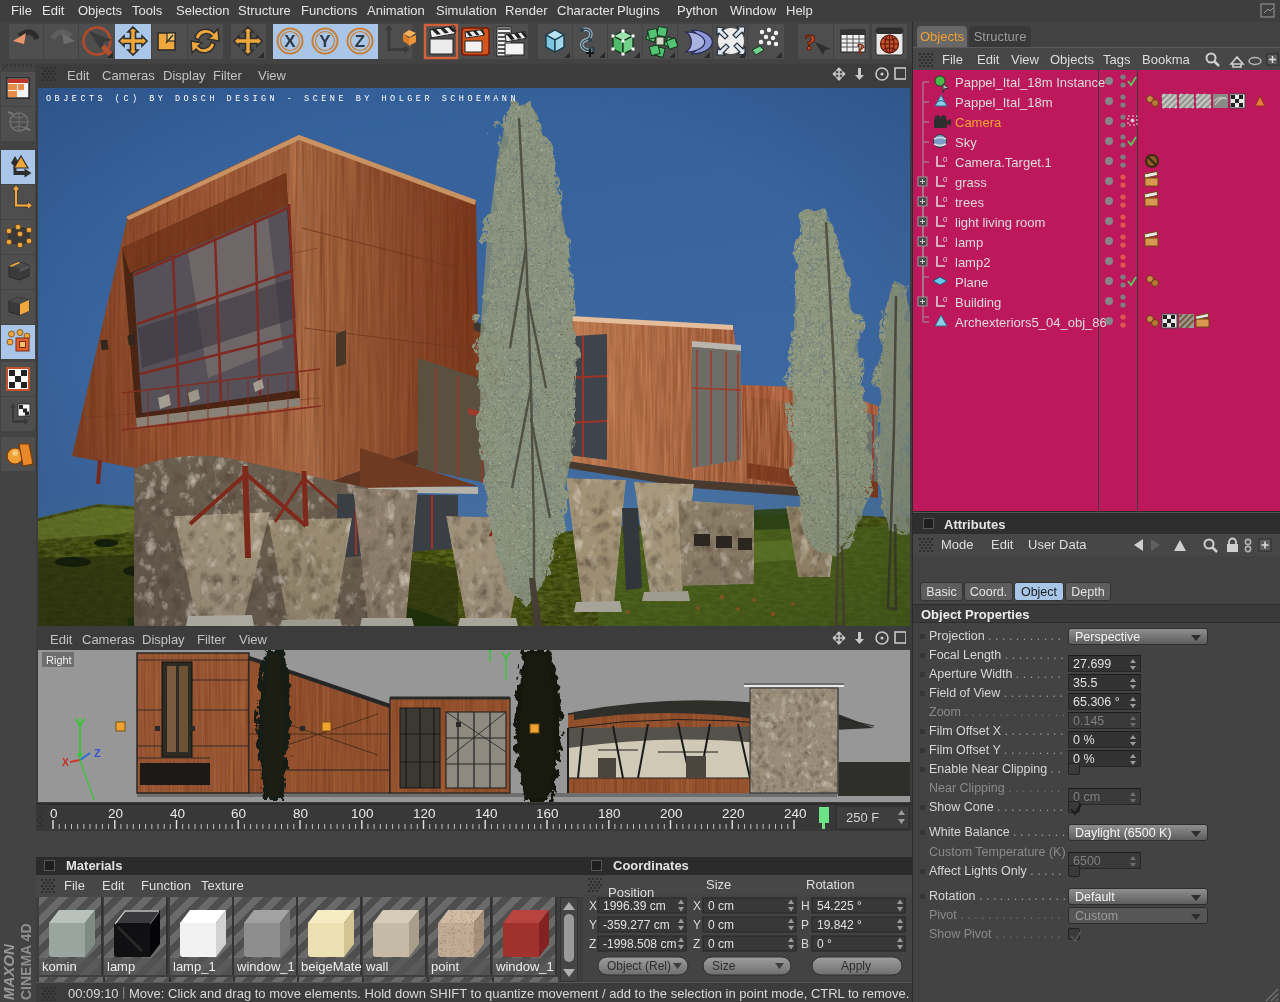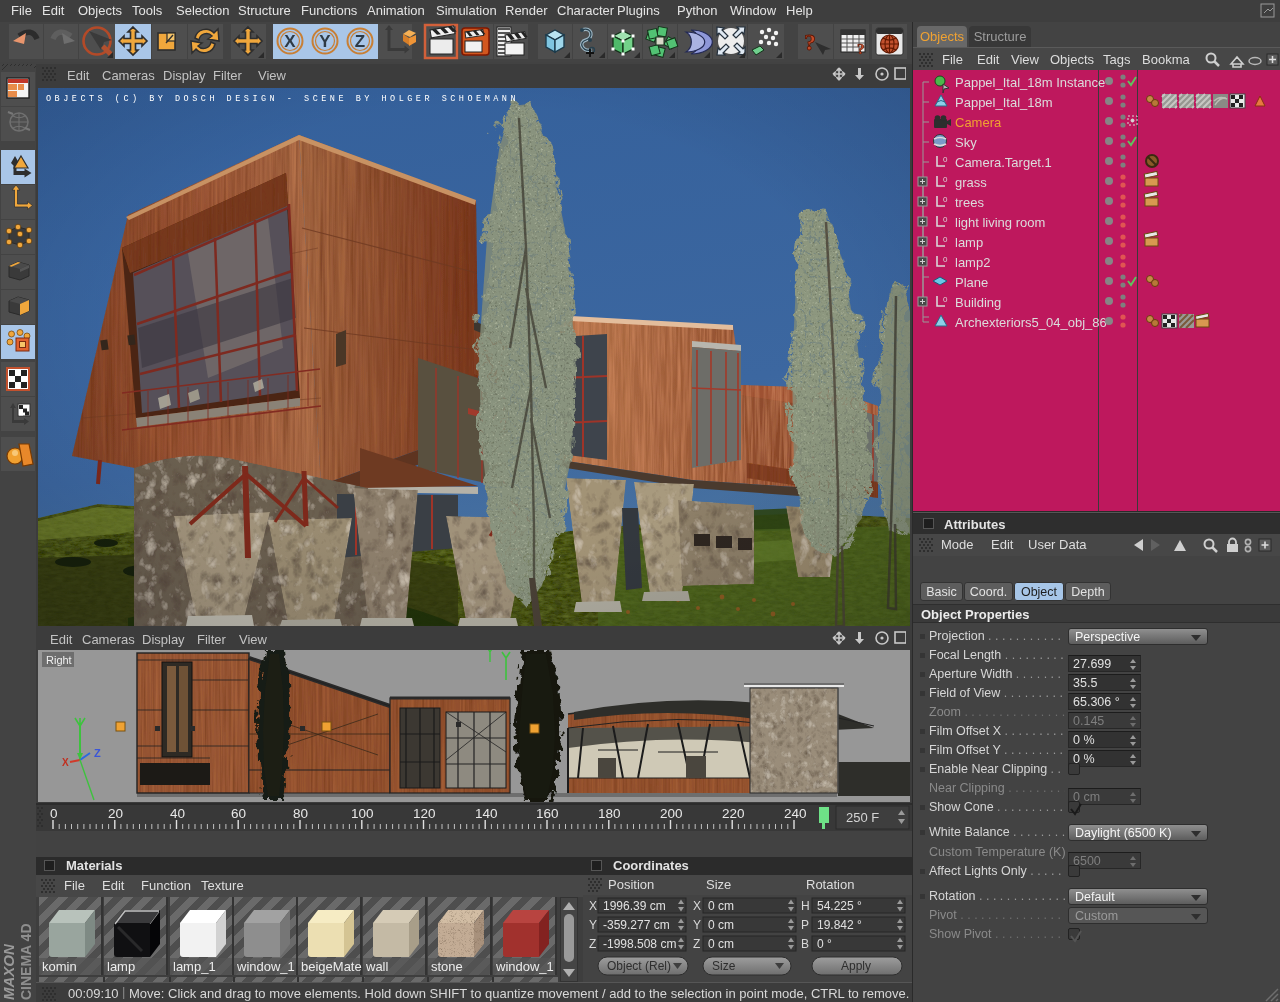--- a/index.html
+++ b/index.html
@@ -1139,21 +1139,21 @@
                 </feMerge>
           <feComposite in2="SourceAlpha" operator="in"></feComposite>
               </filter>
             </defs>
         <g filter="url(#fspeck)">
               <path d="M 10 26 L 20 13 L 56 13 L 46 26 Z" fill="#d2bda4"></path>
               <path d="M 10 26 h 36 v 34 h -33 a 3 3 0 0 1 -3 -3 z" fill="#c3ac95"></path>
               <path d="M 46 26 L 56 13 L 56 47 L 46 60 Z" fill="#a8917c"></path>
             </g>
           </svg>
-        <div class="mlabel">stone</div></div>
+        <div class="mlabel">point</div></div>
       <div class="mcell" style="left:457px"><svg width="64" height="60">
         <path d="M 10 26 L 20 13 L 56 13 L 46 26 Z" fill="#b84440"></path>
             <path d="M 10 26 h 36 v 34 h -33 a 3 3 0 0 1 -3 -3 z" fill="#a1312d"></path>
             <path d="M 46 26 L 56 13 L 56 47 L 46 60 Z" fill="#832220"></path>
           </svg>
         <div class="mlabel">window_1</div></div>
 
       <div class="abs" style="left:3px;top:80px;width:519px;height:5px;background:repeating-linear-gradient(135deg,#6a6a6a 0 7px,#4e4e4e 7px 14px)"></div>
       <div class="abs" style="left:67px;top:80px;width:2px;height:5px;background:#333"></div>
       <div class="abs" style="left:133px;top:80px;width:2px;height:5px;background:#333"></div>
@@ -1191,21 +1191,21 @@
             <rect x="8" y="7" width="2" height="2"></rect>
             <rect x="12" y="7" width="2" height="2"></rect>
             <rect x="2" y="10" width="2" height="2"></rect>
             <rect x="6" y="10" width="2" height="2"></rect>
             <rect x="10" y="10" width="2" height="2"></rect>
             <rect x="0" y="13" width="2" height="2"></rect>
             <rect x="4" y="13" width="2" height="2"></rect>
             <rect x="8" y="13" width="2" height="2"></rect>
           </g>
         </svg>
-      <span class="abs" style="left:25px;top:2px">Position</span>
+      <span class="abs" style="left:25px;top:10px">Position</span>
       <span class="abs" style="left:123px;top:2px">Size</span>
       <span class="abs" style="left:223px;top:2px">Rotation</span>
     </div>
     <svg width="329" height="87" style="position:absolute;left:0;top:38px">
       <g font-family="Liberation Sans" font-size="12">
         <g fill="#d8d8d8">
           <text x="6" y="15">X</text>
             <text x="6" y="34">Y</text>
             <text x="6" y="53">Z</text>
           <text x="110" y="15">X</text>

